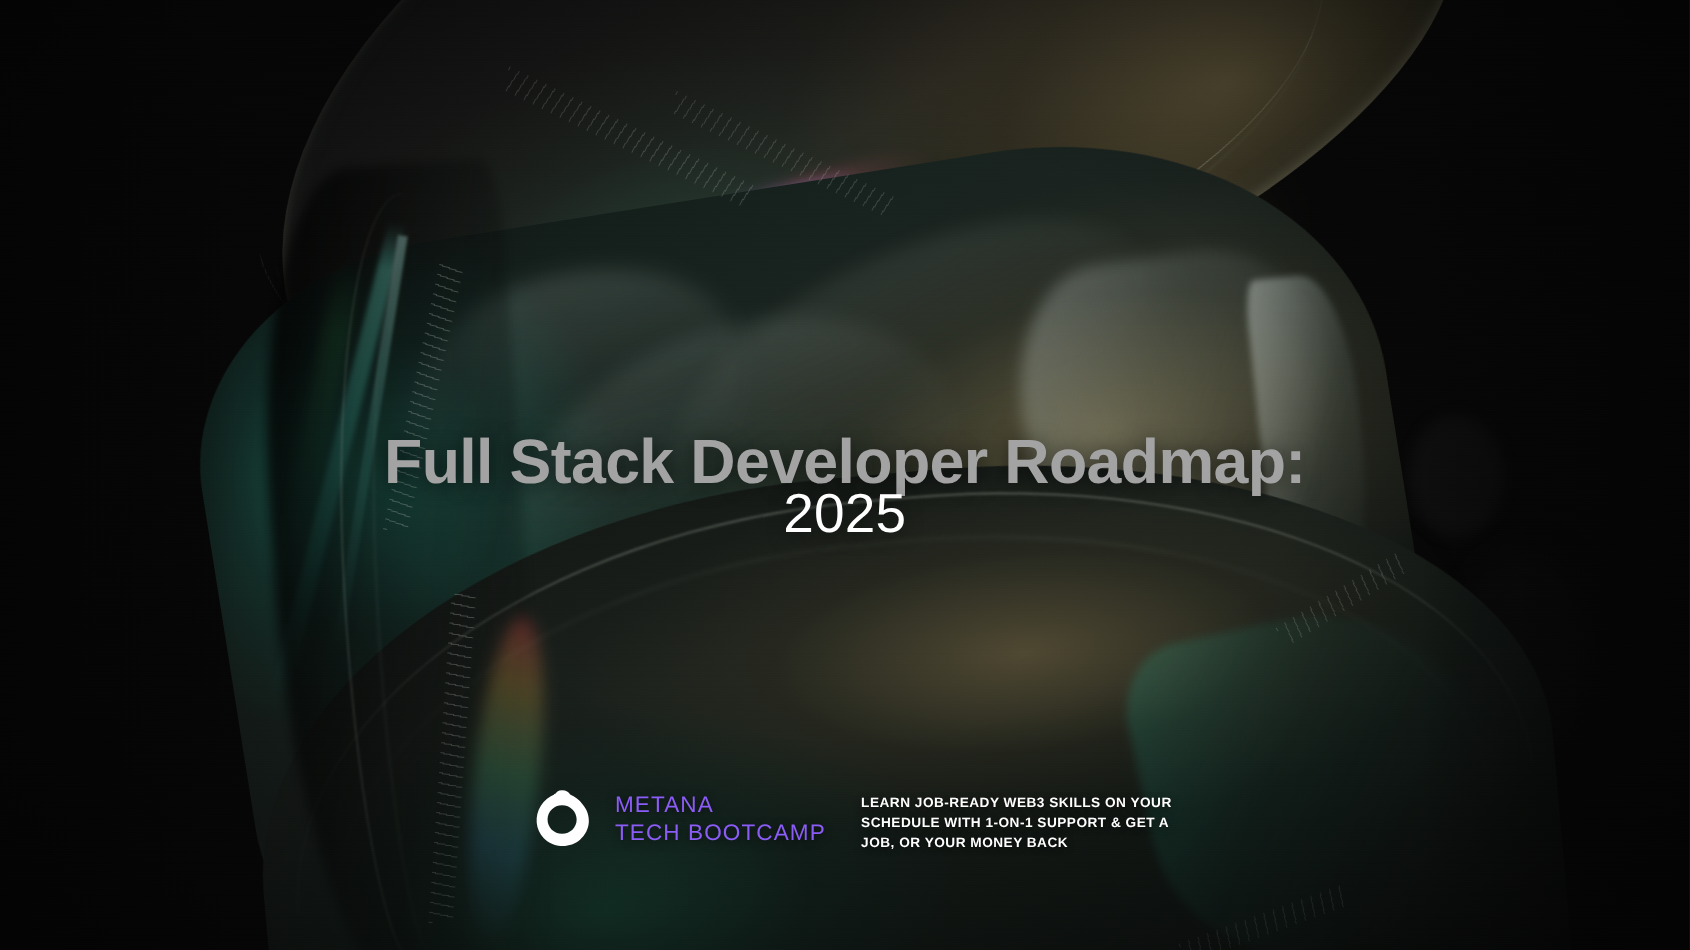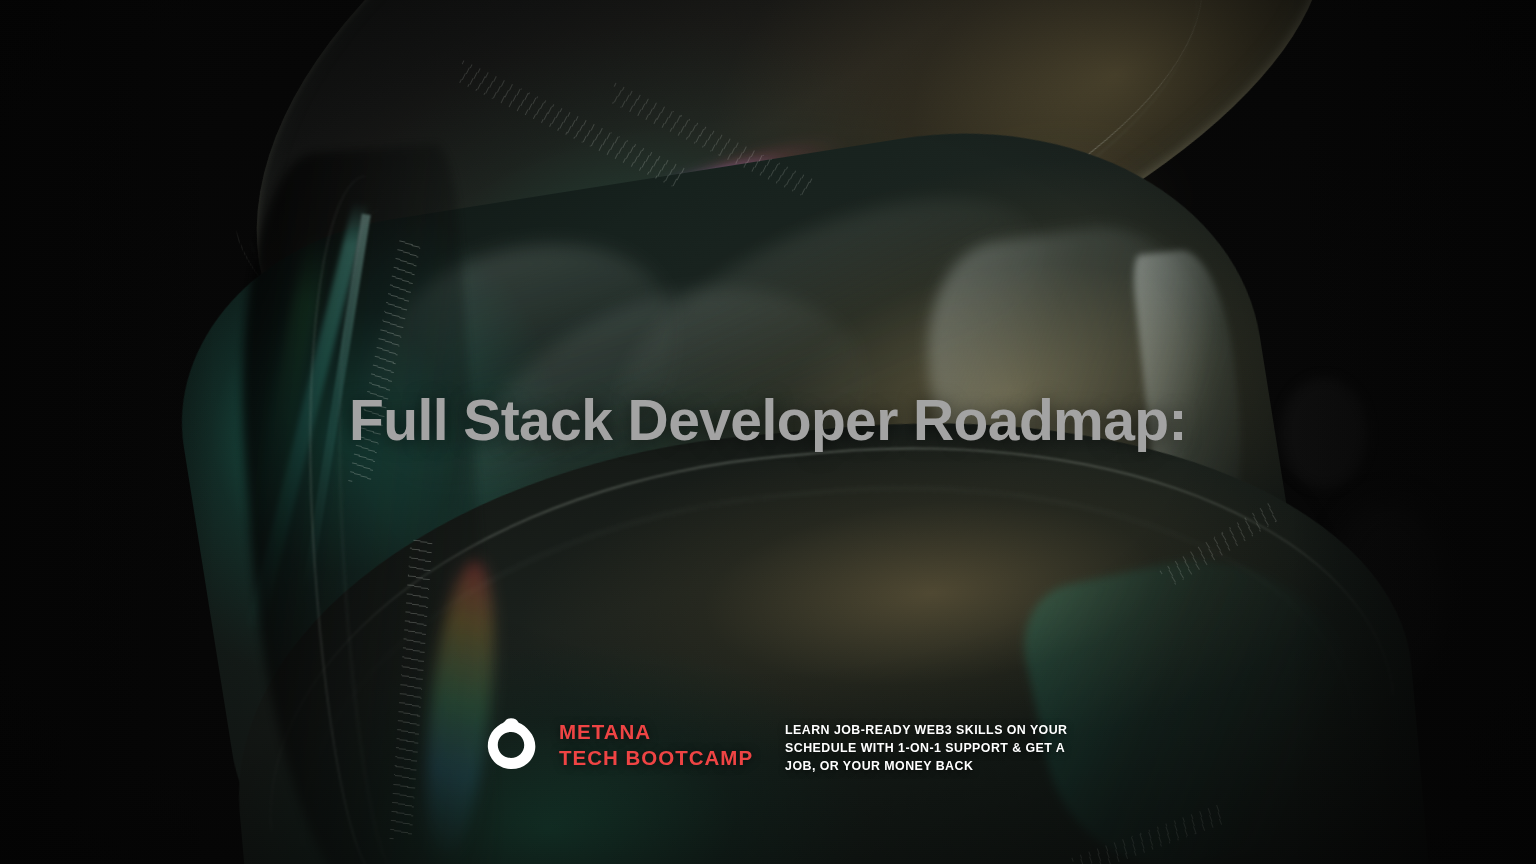--- a/index.html
+++ b/index.html
@@ -343,23 +343,23 @@
   }
   .brand{
     display:flex; align-items:center; gap:19px;
   }
   .logo-mark{
     width:58px; height:58px;
     flex:0 0 auto;
     display:block;
   }
   .brand-name{
-    color:#ef4444;
+    color:#8b5cf6;
     font-size:20.5px;
-    font-weight:700;
+    font-weight:400;
     line-height:1.26;
     letter-spacing:1.0px;
     text-shadow:0 1px 8px rgba(0,0,0,.6);
     white-space:nowrap;
   }
   .tagline{
     margin-left:32px;
     margin-top:6px;
     color:#ffffff;
     font-size:12.4px;
@@ -417,20 +417,21 @@
     <div class="stitch stitch-c"></div>
     <div class="stitch stitch-d"></div>
     <div class="stitch stitch-e"></div>
     <div class="stitch stitch-f"></div>
 
     <div class="vignette"></div>
     <div class="grain"></div>
   </div>
 
   <div class="headline">Full Stack Developer Roadmap:</div>
+  <div class="subhead">2025</div>
 
   <div class="lockup">
 
     <div class="brand">
       <svg class="logo-mark" viewBox="0 0 100 100" aria-hidden="true">
         <path fill="#ffffff" fill-rule="evenodd" d="M50 4c-6.2 0-9.4 3.3-11.3 6.6C29.9 14.2 22 20.3 16.7 28.6 11.5 36.8 9.4 46 10.2 54.9c.8 9.1 4.7 17.7 11.1 24.3C27.9 86.1 37.4 90.6 48 91.4c11 .8 21.9-2.7 30.1-9.7 8.2-7 13.3-17 13.8-27.6.5-10.3-3.1-20.3-9.9-28C76.9 19.2 70.2 14.3 62.5 11 60.4 6.7 56.6 4 50 4Zm0 23.5c12.8 0 22.8 9.9 22.8 22.4S62.8 72.3 50 72.3 27.2 62.4 27.2 49.9 37.2 27.5 50 27.5Z"></path>
         <path fill="#ffffff" d="M38 9.5c3.7 2.1 7.8 3.3 12 3.3 4.2 0 8.3-1.2 12-3.3 1.6 3.5 1.9 7.2 1 10.6-3.9-1.4-8.2-2.2-13-2.2-4.8 0-9.1.8-13 2.2-.9-3.4-.6-7.1 1-10.6Z"></path>
       </svg>
       <div class="brand-name">
         <span>METANA</span><br>

